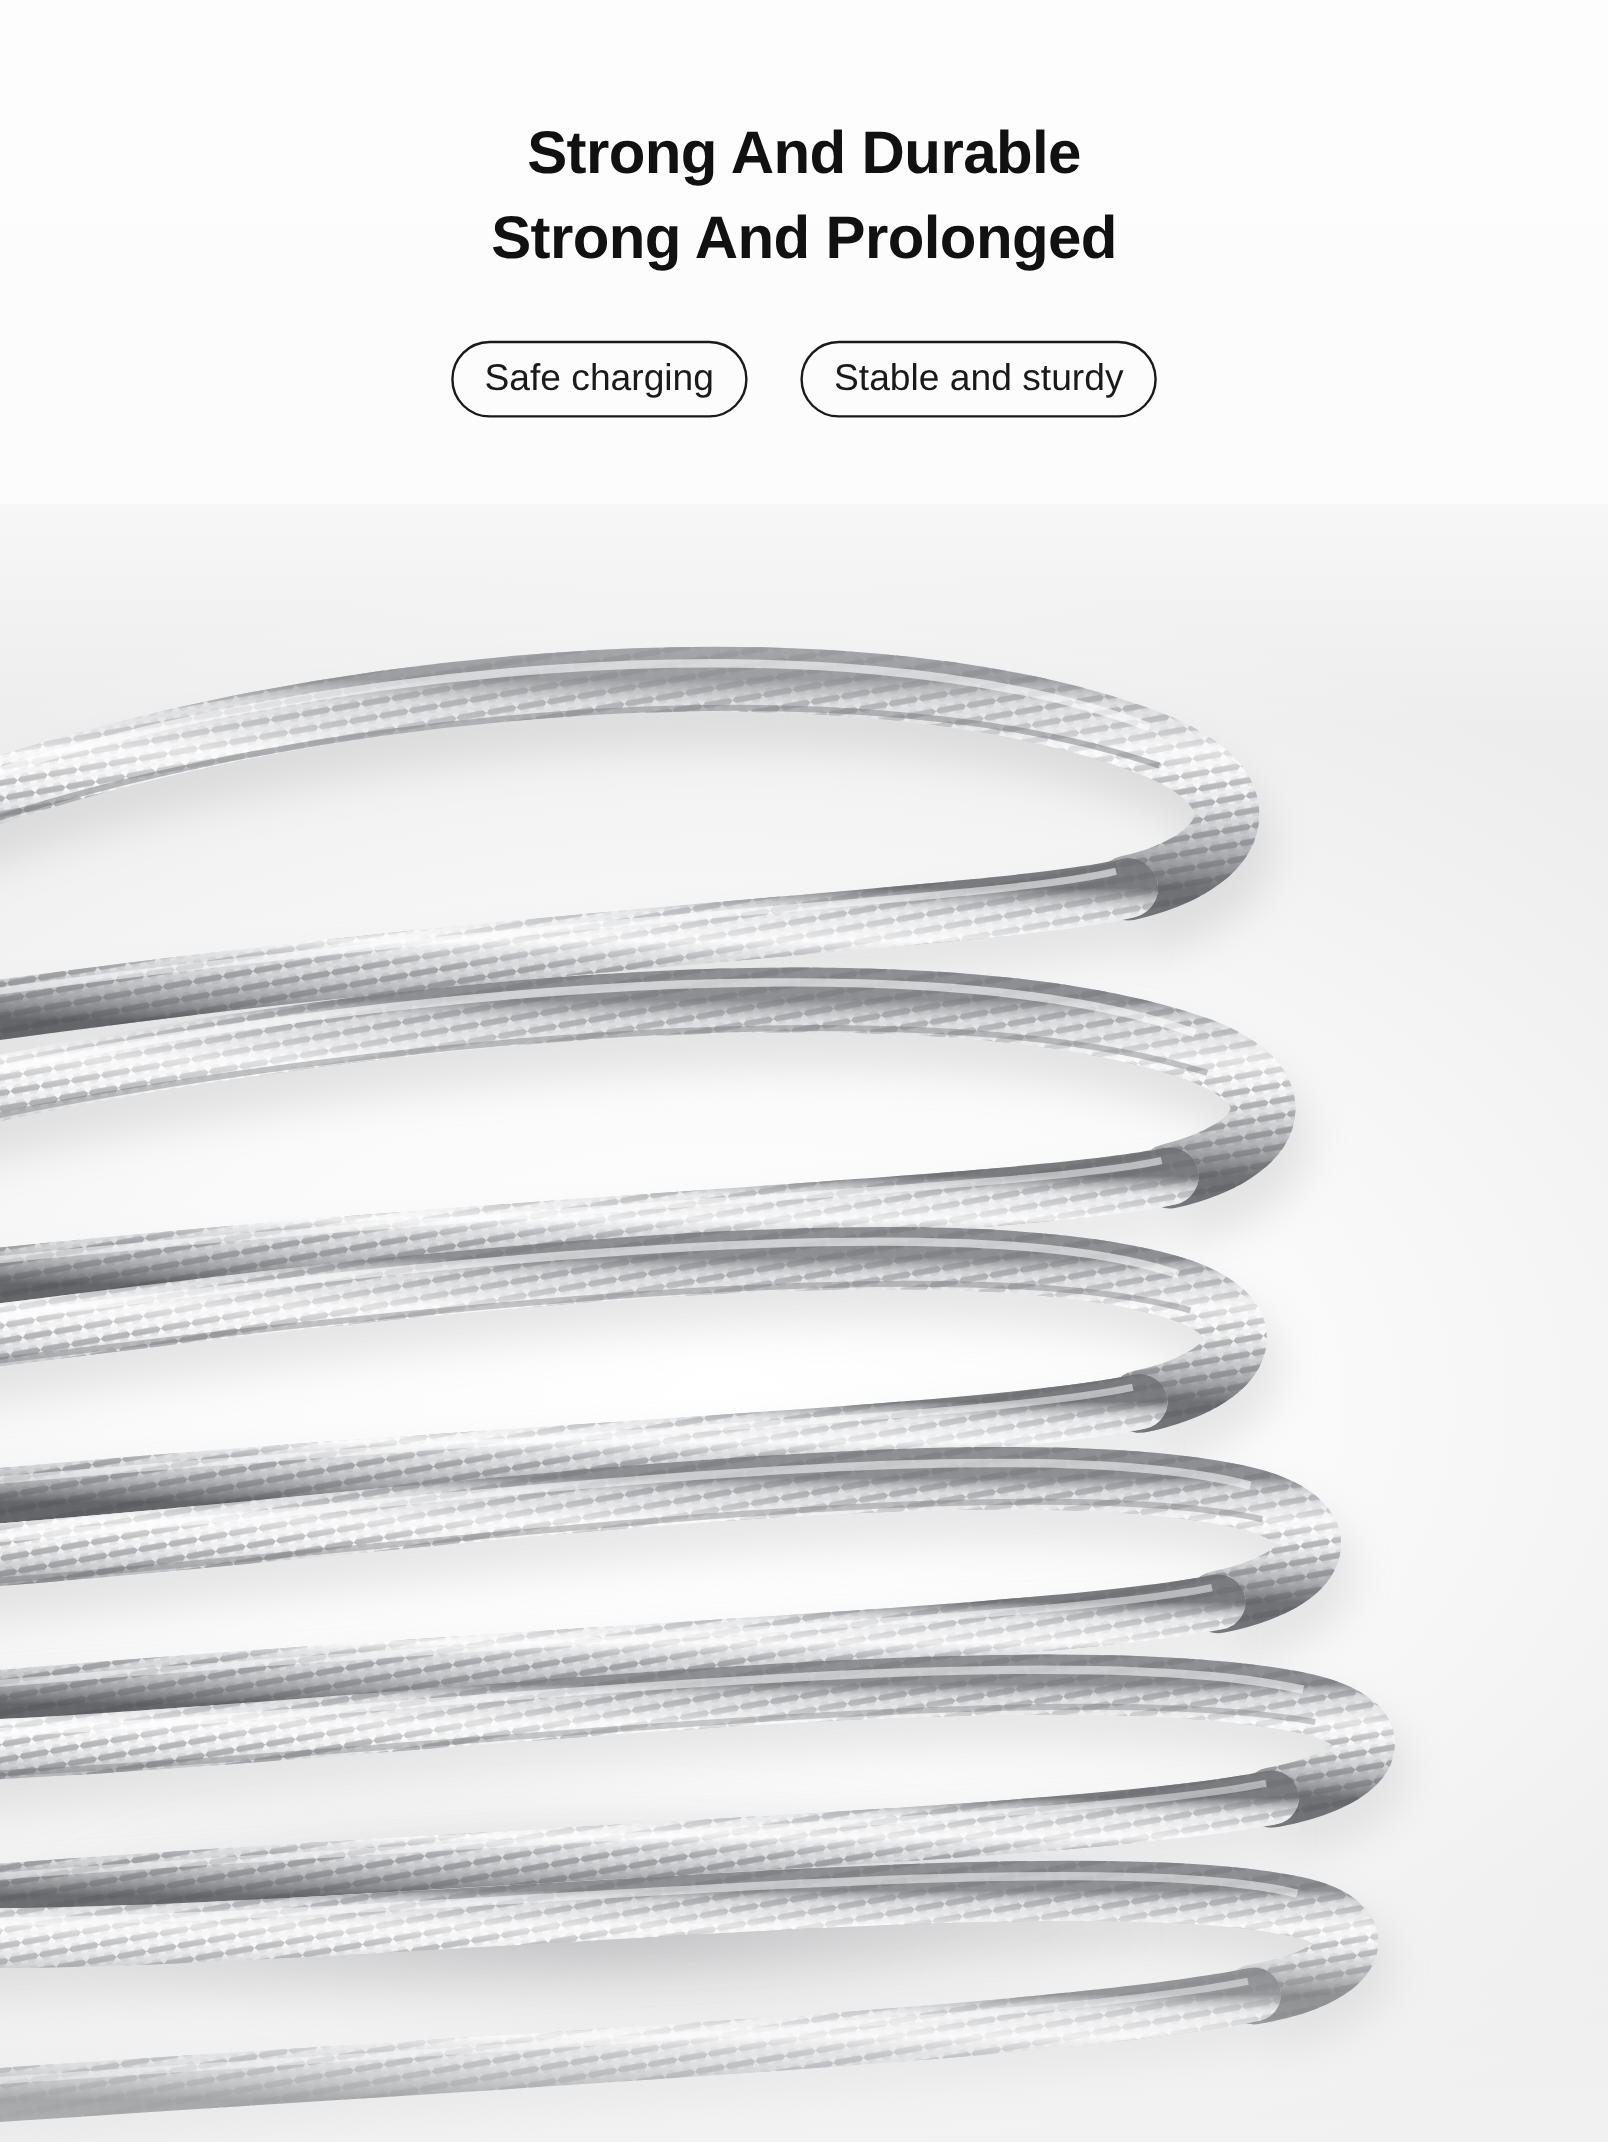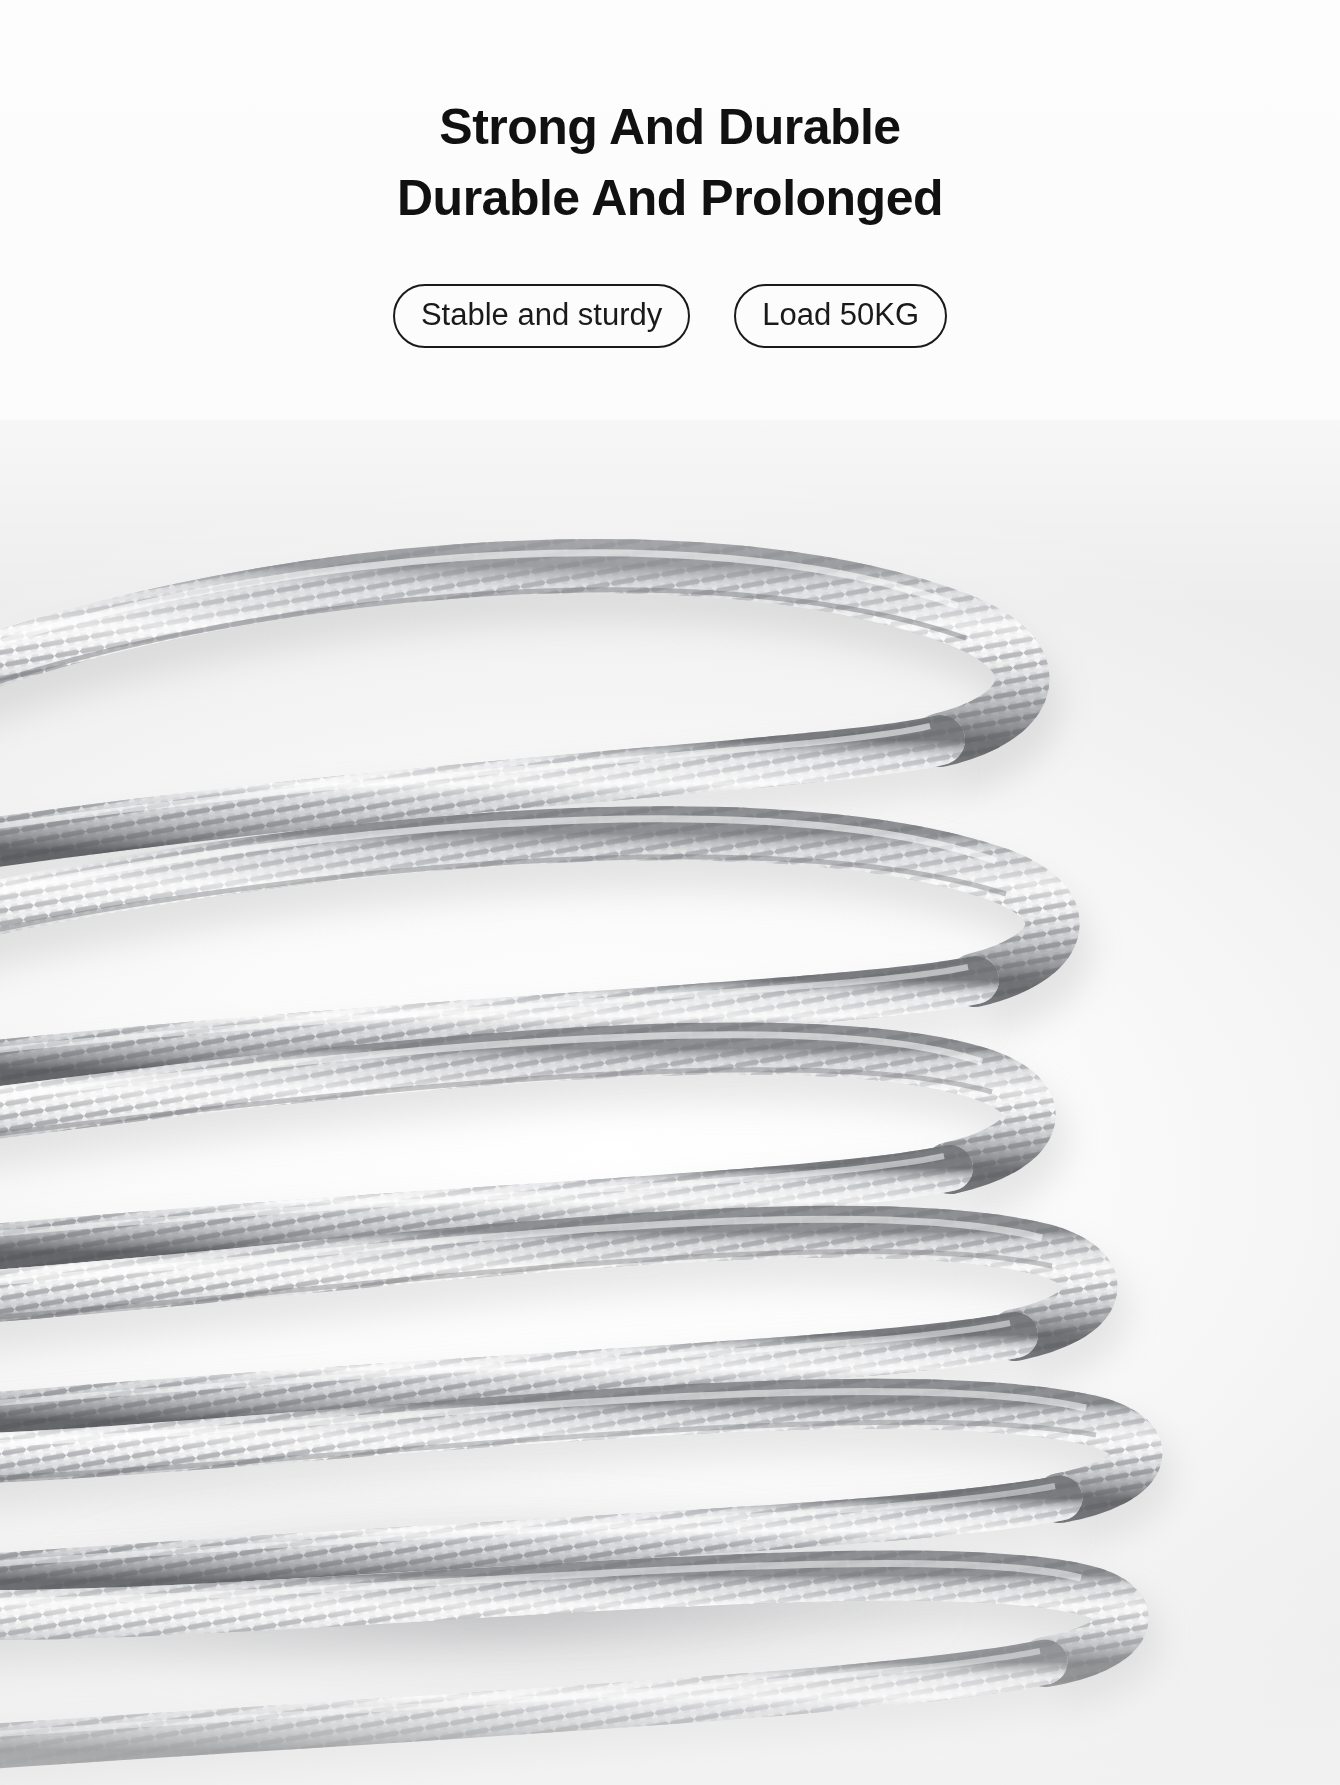--- a/index.html
+++ b/index.html
@@ -112,26 +112,26 @@
       linear-gradient(0deg, rgba(245,245,245,0.55) 0%, rgba(255,255,255,0) 16%);
   }
 </style>
 </head>
 <body>
 
 <div class="page">
 
   <div class="headline">
     <span class="line">Strong And Durable</span>
-    <span class="line">Durable And Prolonged</span>
+    <span class="line">Strong And Prolonged</span>
   </div>
 
   <div class="pills">
+    <div class="pill">Safe charging</div>
     <div class="pill">Stable and sturdy</div>
-    <div class="pill">Load 50KG</div>
   </div>
 
   <div class="photo">
     <div class="floor-shadow"></div>
     <div class="floor-shadow b"></div>
 
     <svg class="coil" viewBox="0 0 1340 1365" preserveAspectRatio="none">
       <defs>
 
         <pattern id="braid" width="18" height="18" patternUnits="userSpaceOnUse" patternTransform="rotate(35)">

